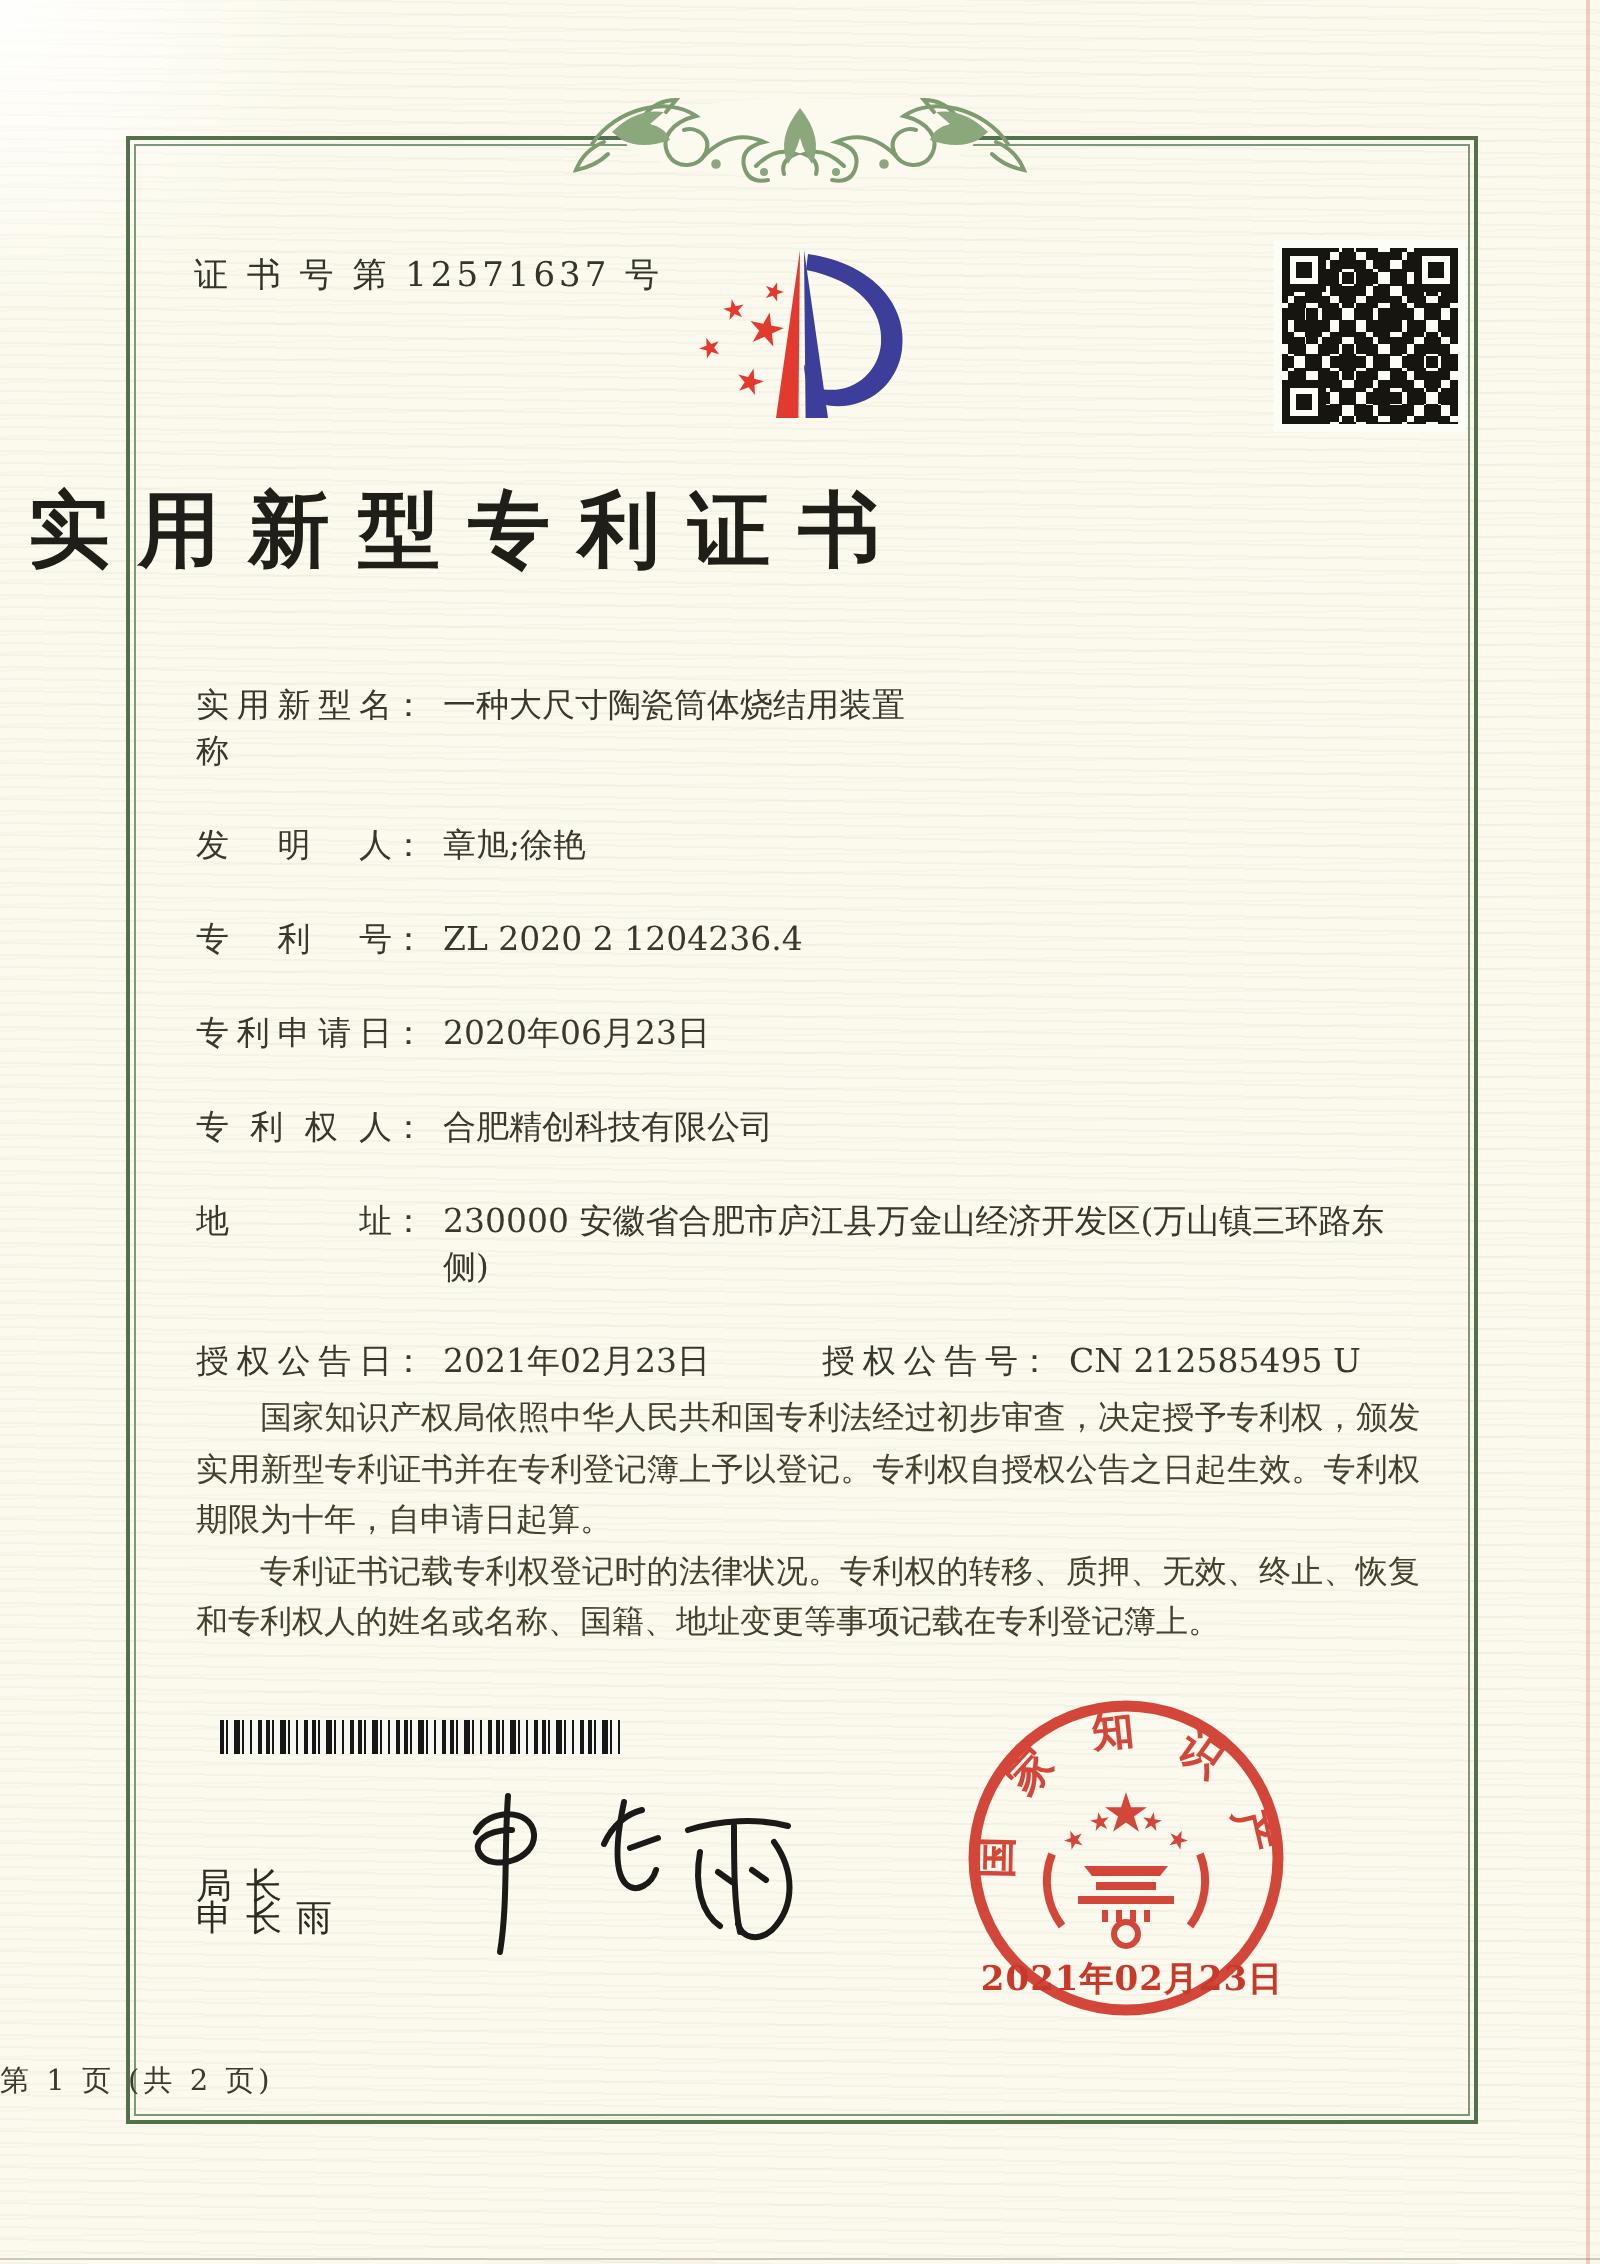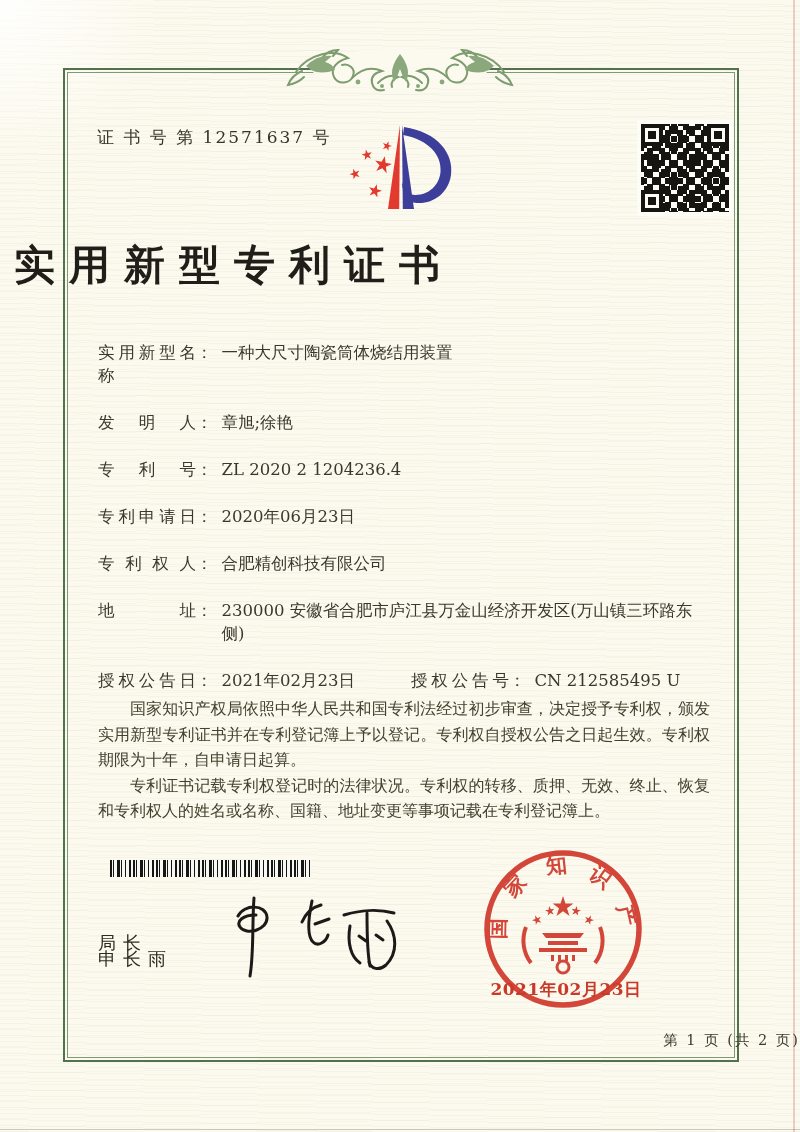--- a/index.html
+++ b/index.html
@@ -54,21 +54,21 @@
     #f8f8f2 16px 19px,#161616 19px 21px,#f8f8f2 21px 23px);}
 
   .sig-role{position:absolute;left:98px;top:911px;font-size:18px;letter-spacing:7px;color:#2c2b24;margin-top:20px;}
   .sig-name{position:absolute;left:98px;top:947px;font-size:18px;letter-spacing:7px;color:#2c2b24;}
   .signature{position:absolute;left:216px;top:884px;width:210px;height:102px;}
 
   .seal{position:absolute;left:479px;top:845px;width:168px;height:168px;opacity:.92;}
   .seal-date{position:absolute;left:486px;top:978px;width:160px;text-align:center;
     font-size:17px;color:#c8392a;font-weight:600;letter-spacing:0.5px;}
 
-  .page-indicator{position:absolute;left:0;right:0;top:1031px;text-align:right;
+  .page-indicator{position:absolute;left:0;right:0;top:1031px;text-align:left;
     font-size:14.5px;letter-spacing:2px;color:#3c3a2e;}
   .back-note{position:absolute;left:0;right:0;top:1079px;text-align:center;
     font-size:15px;letter-spacing:4px;color:#55523e;}
 </style>
 </head>
 <body>
 
 <div id="page">
 
   <div class="edge-right"></div>

